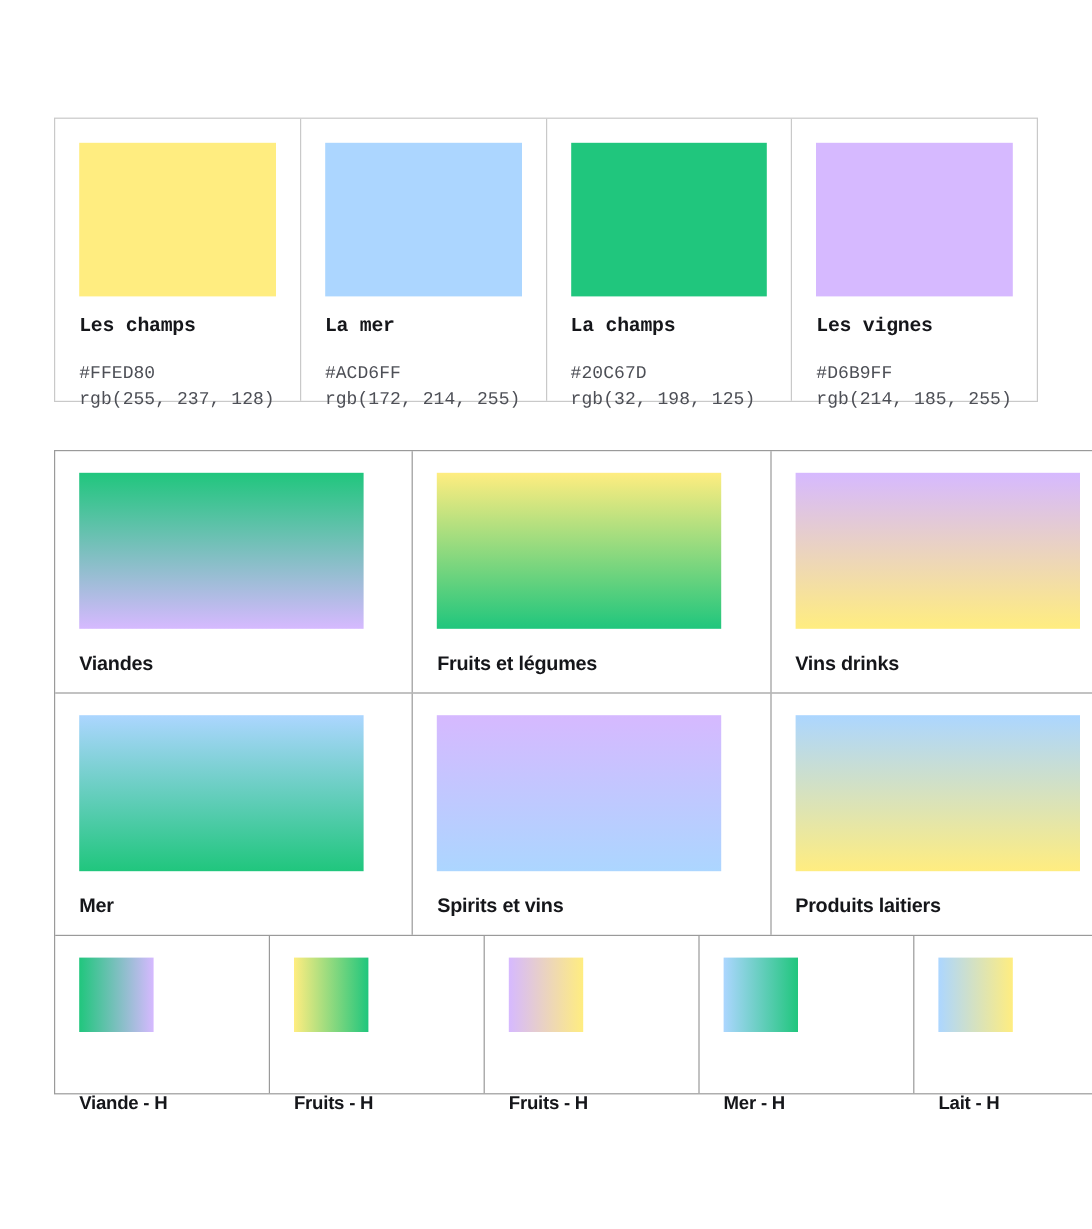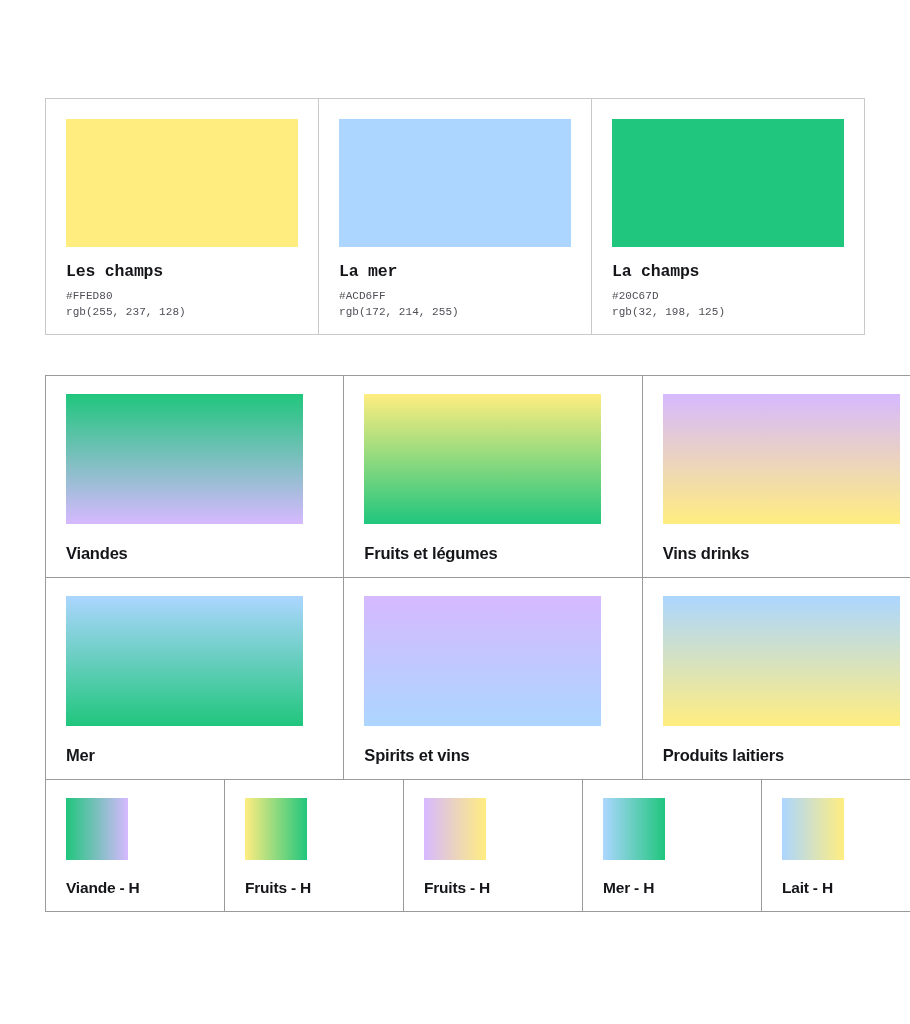--- a/index.html
+++ b/index.html
@@ -52,22 +52,22 @@
   .base-name {
     margin-top: 16px;
     font-size: 16.5px;
     font-weight: bold;
     color: #15161a;
     letter-spacing: -0.2px;
     line-height: 1.1;
   }
 
   .base-meta {
-    margin-top: 8px;
-    font-size: 11px;
+    margin-top: 20px;
+    font-size: 15px;
     color: #4d4f56;
     line-height: 1.45;
     letter-spacing: 0.05px;
   }
 
   
   .grad-section {
     position: absolute;
     left: 45px;
     top: 375px;
@@ -115,20 +115,21 @@
     height: 131px;
     border-bottom: none;
   }
 
   .chip-cell {
     flex: 1 1 0;
     border-right: 1px solid #9a9a9a;
     padding: 18px 20px 0 20px;
     display: flex;
     flex-direction: column;
+    gap: 32px;
   }
   .chip-cell:last-child { border-right: none; }
 
   .chip-swatch {
     width: 62px;
     height: 62px;
     flex: 0 0 62px;
   }
 
   .chip-name {
@@ -168,20 +169,28 @@
 
     <div class="base-card">
       <div class="base-swatch" style="background: rgb(32, 198, 125);"></div>
       <div class="base-name">La champs</div>
       <div class="base-meta">
         <div>#20C67D</div>
         <div>rgb(32, 198, 125)</div>
       </div>
     </div>
 
+    <div class="base-card">
+      <div class="base-swatch" style="background: rgb(214, 185, 255);"></div>
+      <div class="base-name">Les vignes</div>
+      <div class="base-meta">
+        <div>#D6B9FF</div>
+        <div>rgb(214, 185, 255)</div>
+      </div>
+    </div>
 
   </div>
 
   <div class="grad-section">
 
     <div class="grad-row">
       <div class="grad-cell">
         <div class="grad-swatch" style="background: linear-gradient(rgb(32, 198, 125), rgb(214, 185, 255));"></div>
         <div class="grad-name">Viandes</div>
       </div>

